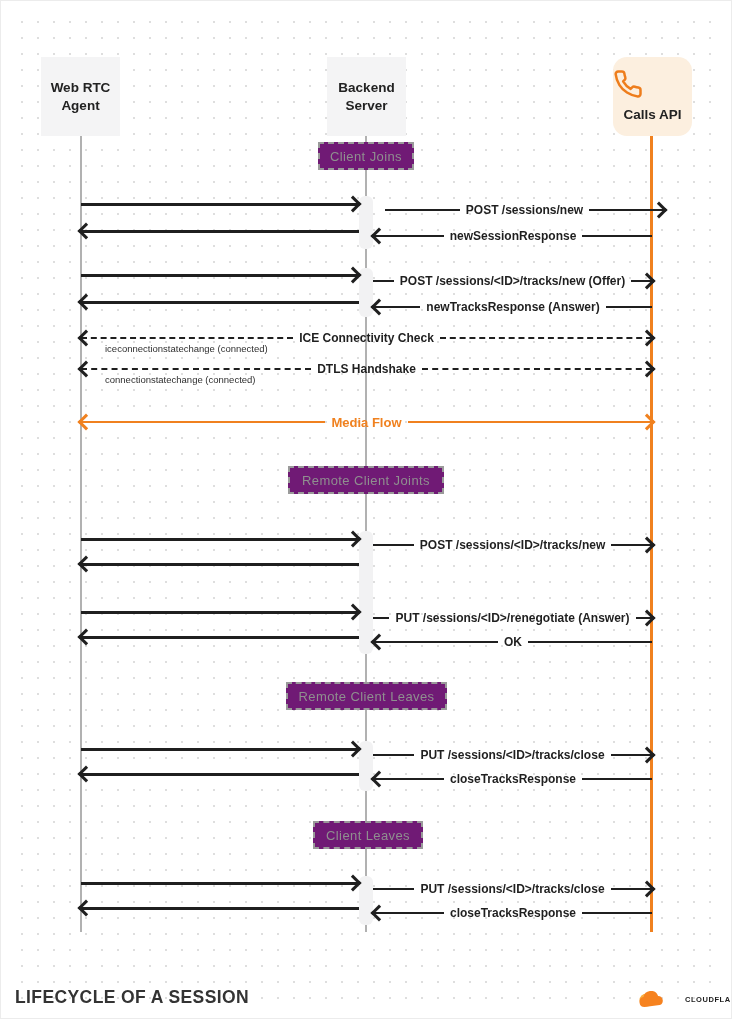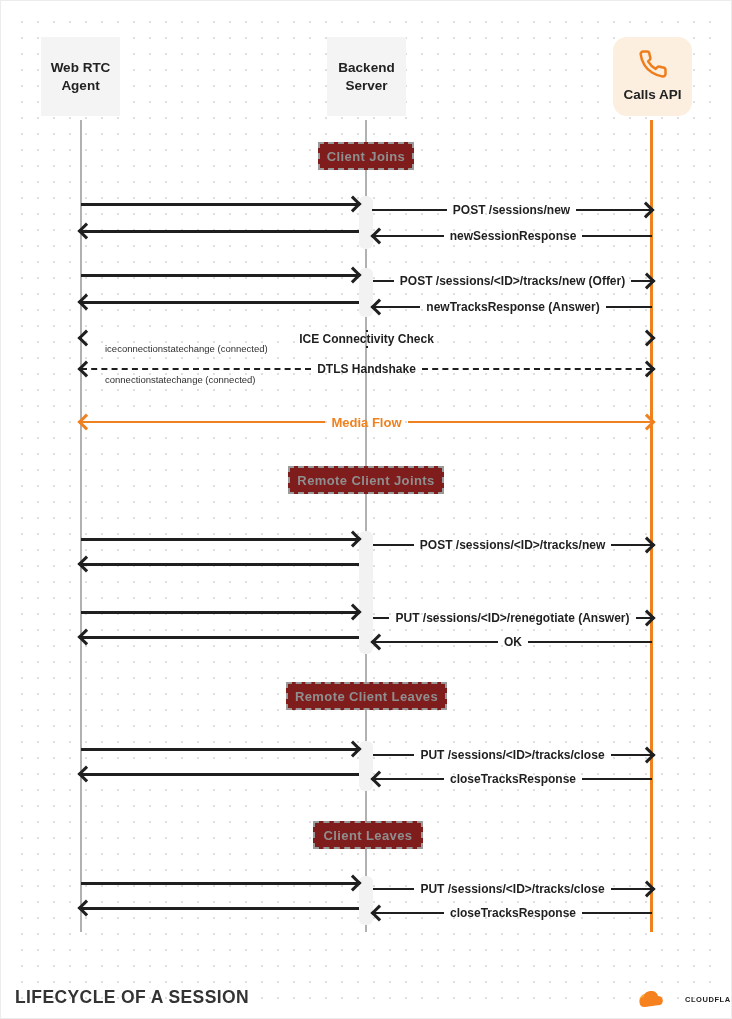--- a/index.html
+++ b/index.html
@@ -7,32 +7,32 @@
         border:1px solid #ececec;box-sizing:border-box;
         font-family:"Liberation Sans",sans-serif;}
   .dots{position:absolute;inset:10px;
         background-image:radial-gradient(circle,#dedede 1.1px,transparent 1.3px);
         background-size:16px 16px;background-position:3px 3px;z-index:0;}
   
   .lifeline{position:absolute;top:119px;height:812px;width:2px;z-index:1;}
   .ll-gray{background:#b1b1b1;}
   .ll-orange{background:#F0811F;width:3px;}
   
-  .actor{position:absolute;top:36px;width:79px;height:79px;display:flex;flex-direction:column;
-         align-items:center;justify-content:center;z-index:3;}
+  .actor{position:absolute;top:56px;width:79px;height:79px;display:flex;flex-direction:column;
+         justify-content:center;z-index:3;}
   .actor-gray{background:#f4f4f5;}
   .actor-calls{background:#fcefdf;border-radius:14px;gap:7px;}
   .actor-label{white-space:pre-line;text-align:center;font-weight:700;font-size:13.5px;
                color:#222;line-height:1.32;}
   
   .act{position:absolute;left:358px;width:14px;background:#f2f2f3;border-radius:6px;z-index:2;}
   
   .section{position:absolute;display:flex;align-items:center;justify-content:center;
-           background:#7f1d1d;border:2px dashed #9a9a9a;color:#8f8f8f;font-size:13px;
-           font-weight:700;letter-spacing:.4px;box-sizing:border-box;z-index:4;white-space:nowrap;}
+           background:#701a75;border:2px dashed #9a9a9a;color:#8f8f8f;font-size:13px;
+           font-weight:400;letter-spacing:.4px;box-sizing:border-box;z-index:4;white-space:nowrap;}
   
   #messages-layer{position:absolute;inset:0;z-index:5;}
   .pline{position:absolute;height:2.5px;background:#1f1f1f;color:#1f1f1f;}
   .msg{position:absolute;height:16px;display:flex;align-items:center;color:#1f1f1f;}
   .seg{flex:1;height:2.5px;background:currentColor;min-width:2px;}
   .dashed .seg{flex:1;height:0;background:none;border-top:2.5px dashed currentColor;}
   .mlabel{margin:0 6px;font-weight:700;font-size:12px;white-space:nowrap;color:inherit;}
   .media{color:#F0811F;}
   .media .mlabel{font-size:13px;}
   .r-head::after{content:'';position:absolute;right:-1px;top:50%;width:9px;height:9px;
@@ -81,21 +81,21 @@
     <div class="actor-label">Calls API</div>
   </div>
 
   <div class="section" style="left:317px;top:141px;width:96px;height:28px">Client Joins</div>
   <div class="section" style="left:287px;top:465px;width:156px;height:28px">Remote Client Joints</div>
   <div class="section" style="left:285px;top:681px;width:161px;height:28px">Remote Client Leaves</div>
   <div class="section" style="left:312px;top:820px;width:110px;height:28px">Client Leaves</div>
 
   <div id="messages-layer">
       <div class="pline r-head" style="left: 80px; width: 277px; top: 202px;"></div>
-      <div class="msg r-head" style="left: 371px; width: 279px; top: 201px;">
+      <div class="msg r-head" style="left: 384px; width: 279px; top: 201px;">
         <span class="seg"></span>
         <span class="mlabel">POST /sessions/new</span>
         <span class="seg"></span>
       </div>
       <div class="msg l-head" style="left: 373px; width: 278px; top: 227px;">
         <span class="seg"></span>
         <span class="mlabel">newSessionResponse</span>
         <span class="seg"></span>
       </div>
       <div class="pline l-head" style="left: 80px; width: 278px; top: 229px;"></div>
@@ -104,21 +104,21 @@
         <span class="seg"></span>
         <span class="mlabel">POST /sessions/&lt;ID&gt;/tracks/new (Offer)</span>
         <span class="seg"></span>
       </div>
       <div class="msg l-head" style="left: 373px; width: 278px; top: 298px;">
         <span class="seg"></span>
         <span class="mlabel">newTracksResponse (Answer)</span>
         <span class="seg"></span>
       </div>
       <div class="pline l-head" style="left: 80px; width: 278px; top: 300px;"></div>
-      <div class="msg r-head l-head dashed" style="left: 80px; width: 571px; top: 329px; flex-direction: column;">
+      <div class="msg r-head l-head dashed" style="left: 80px; width: 571px; top: 329px;">
         <span class="seg"></span>
         <span class="mlabel">ICE Connectivity Check</span>
         <span class="seg"></span>
       </div>
       <div class="arrow-note" style="top: 342px;">iceconnectionstatechange (connected)</div>
       <div class="msg r-head l-head dashed" style="left: 80px; width: 571px; top: 360px;">
         <span class="seg"></span>
         <span class="mlabel">DTLS Handshake</span>
         <span class="seg"></span>
       </div>

